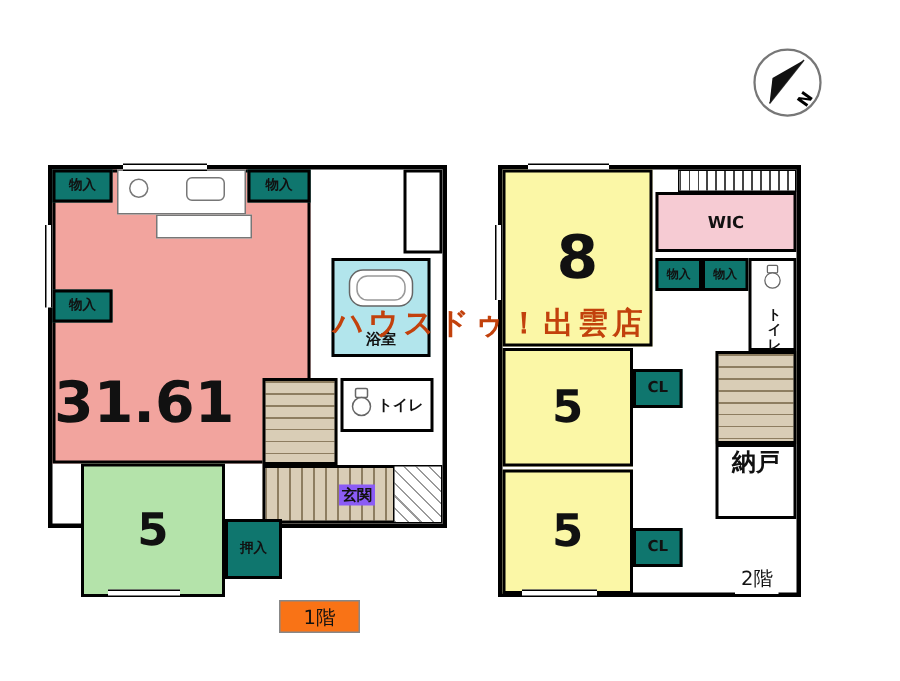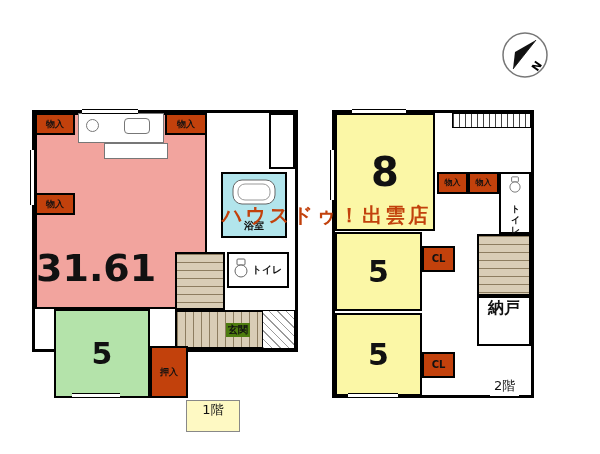--- a/index.html
+++ b/index.html
@@ -6,56 +6,56 @@
   html,body { background:#fff; }
   .canvas {
     position:relative; width:600px; height:454px; background:#ffffff;
     font-family:"DejaVu Sans","Liberation Sans",sans-serif; color:#111; overflow:hidden;
     --pink:#f2a49e; --green:#b4e3aa; --cyan:#b2e5ec; --yellow:#fbf7a6;
     --wicpink:#f6cbd3; --wood:#d9cdb6; --woodline:#8d7d60;
   }
   .abs { position:absolute; }
   .base { position:absolute; background:#fff; border:3px solid #000; }
   .room { position:absolute; border:2px solid #000; }
-  .sbox { position:absolute; background:#c2410c; border:2px solid #000; display:flex; align-items:center; justify-content:center; font-size:9px; font-weight:bold; line-height:1; }
+  .sbox { position:absolute; background:#0f766e; border:2px solid #000; display:flex; align-items:center; justify-content:center; font-size:9px; font-weight:bold; line-height:1; }
   .sbox-xs { font-size:8px; }
   .room-num { display:flex; align-items:center; justify-content:center; height:100%; font-weight:bold; }
   .num-lg { font-size:40px; }
   .num-md { font-size:30px; }
   .rlabel { position:absolute; left:0; right:0; bottom:3px; text-align:center; font-size:10px; font-weight:bold; }
   .stairs { position:absolute; border:2px solid #000; background:var(--wood) repeating-linear-gradient(180deg,var(--woodline) 0 1px,transparent 1px 8px); }
   .wood-v { position:absolute; border:2px solid #000; background:var(--wood) repeating-linear-gradient(90deg,var(--woodline) 0 1px,transparent 1px 8px); }
   .porch  { position:absolute; border:1px solid #000; background:#fff repeating-linear-gradient(45deg,#9a9a9a 0 1px,transparent 1px 6px); }
 
   .watermark { position:absolute; left:206px; top:202px; font-size:20px; letter-spacing:3px; color:#c2410c; font-weight:600; z-index:30; white-space:nowrap;padding-left:16px; }
   .compass { position:absolute; left:500px; top:30px; z-index:5; }
 
   
   .f1-base   { left:32px;  top:110px; width:266px; height:242px; z-index:1; }
   .f1-ldk    { left:35px;  top:113px; width:172px; height:196px; background:var(--pink); z-index:2; }
   .f1-green  { left:54px;  top:309px; width:96px;  height:89px;  background:var(--green); z-index:2; }
-  .f1-oshiire{ left:150px; top:346px; width:38px;  height:52px;  z-index:2; }
+  .f1-oshiire{ left:150px; top:346px; width:38px;  height:40px;  z-index:2; }
   .f1-stairs { left:175px; top:252px; width:50px;  height:58px;  z-index:3; }
   .f1-hall   { left:175px; top:310px; width:120px; height:39px;  z-index:2; }
   .f1-porch  { left:262px; top:310px; width:33px;  height:39px;  z-index:3; }
-  .f1-genkan-label { position:absolute; left:226px; top:323px; z-index:4; background:#4d7c0f; padding:0 2px; font-size:10px; font-weight:bold; }
+  .f1-genkan-label { position:absolute; left:226px; top:323px; z-index:4; background:#8b5cf6; padding:0 2px; font-size:10px; font-weight:bold; }
   .f1-senmen { left:207px; top:113px; width:62px;  height:56px;  background:var(--cyan); z-index:2; }
   .f1-linen  { left:269px; top:113px; width:26px;  height:56px;  background:#fff; z-index:2; }
   .f1-bath   { left:221px; top:172px; width:66px;  height:66px;  background:var(--cyan); z-index:2; }
   .f1-toilet { left:227px; top:252px; width:62px;  height:36px;  background:#fff; z-index:3; display:flex; align-items:center; justify-content:center; gap:4px; }
   .f1-mono-tl{ left:35px;  top:113px; width:40px;  height:22px;  z-index:3; }
   .f1-mono-tr{ left:165px; top:113px; width:42px;  height:22px;  z-index:3; }
   .f1-mono-l { left:35px;  top:193px; width:40px;  height:22px;  z-index:3; }
   .f1-kcounter{ left:78px; top:113px; width:86px; height:30px; background:#fff; border:1px solid #777; z-index:3; }
   .f1-ksink  { left:124px; top:118px; width:26px; height:16px; background:#fff; border:1px solid #777; border-radius:4px; z-index:4; }
   .f1-kstove { left:86px;  top:119px; width:13px; height:13px; border:1px solid #777; border-radius:50%; z-index:4; }
   .f1-kisland{ left:104px; top:143px; width:64px; height:16px; background:#fff; border:1px solid #777; z-index:3; }
   .f1-ldk-label{ left:40px; top:214px; font-size:26px; font-weight:bold; z-index:4; }
   .f1-ldk-size { left:36px; top:246px; font-size:38px; font-weight:bold; z-index:4; }
-  .f1-caption{ left:186px; top:400px; width:54px; height:32px; border:1px solid #888; background:#fef9c3; z-index:5; display:flex; align-items:flex-start; justify-content:center; font-size:13px; }
+  .f1-caption{ left:186px; top:400px; width:54px; height:22px; border:1px solid #888; background:#f97316; z-index:5; display:flex; align-items:flex-end; justify-content:center; font-size:13px; }
 
   
   .f2-base   { left:332px; top:110px; width:202px; height:288px; z-index:1; }
   .f2-room8  { left:335px; top:113px; width:100px; height:118px; background:var(--yellow); z-index:2; }
   .f2-balcony{ position:absolute; left:452px; top:113px; width:79px; height:15px; border:1px solid #000; background:repeating-linear-gradient(90deg,#444 0 1px,transparent 1px 6px); z-index:2; }
   .f2-wic    { left:437px; top:128px; width:94px; height:40px; background:var(--wicpink); z-index:2; display:flex; align-items:center; justify-content:center; font-size:11px; font-weight:bold; }
   .f2-mono-a { left:437px; top:172px; width:31px; height:22px; z-index:2; }
   .f2-mono-b { left:468px; top:172px; width:31px; height:22px; z-index:2; }
   .f2-toilet { left:499px; top:172px; width:32px; height:62px; background:#fff; z-index:2; display:flex; flex-direction:column; align-items:center; justify-content:center; gap:2px; }
   .f2-toilet .vtxt { writing-mode:vertical-rl; font-size:9px; font-weight:bold; }
@@ -151,20 +151,23 @@
   </div>
 
   <div class="base f2-base"></div>
 
   <div class="f2-balcony"></div>
 
   <div class="room f2-room8">
     <div class="room-num num-lg">8</div>
   </div>
 
+  <div class="room f2-wic">
+    <span>WIC</span>
+  </div>
 
   <div class="sbox sbox-xs f2-mono-a">
     <span>物入</span>
   </div>
   <div class="sbox sbox-xs f2-mono-b">
     <span>物入</span>
   </div>
 
   <div class="room f2-toilet">
     <span>

